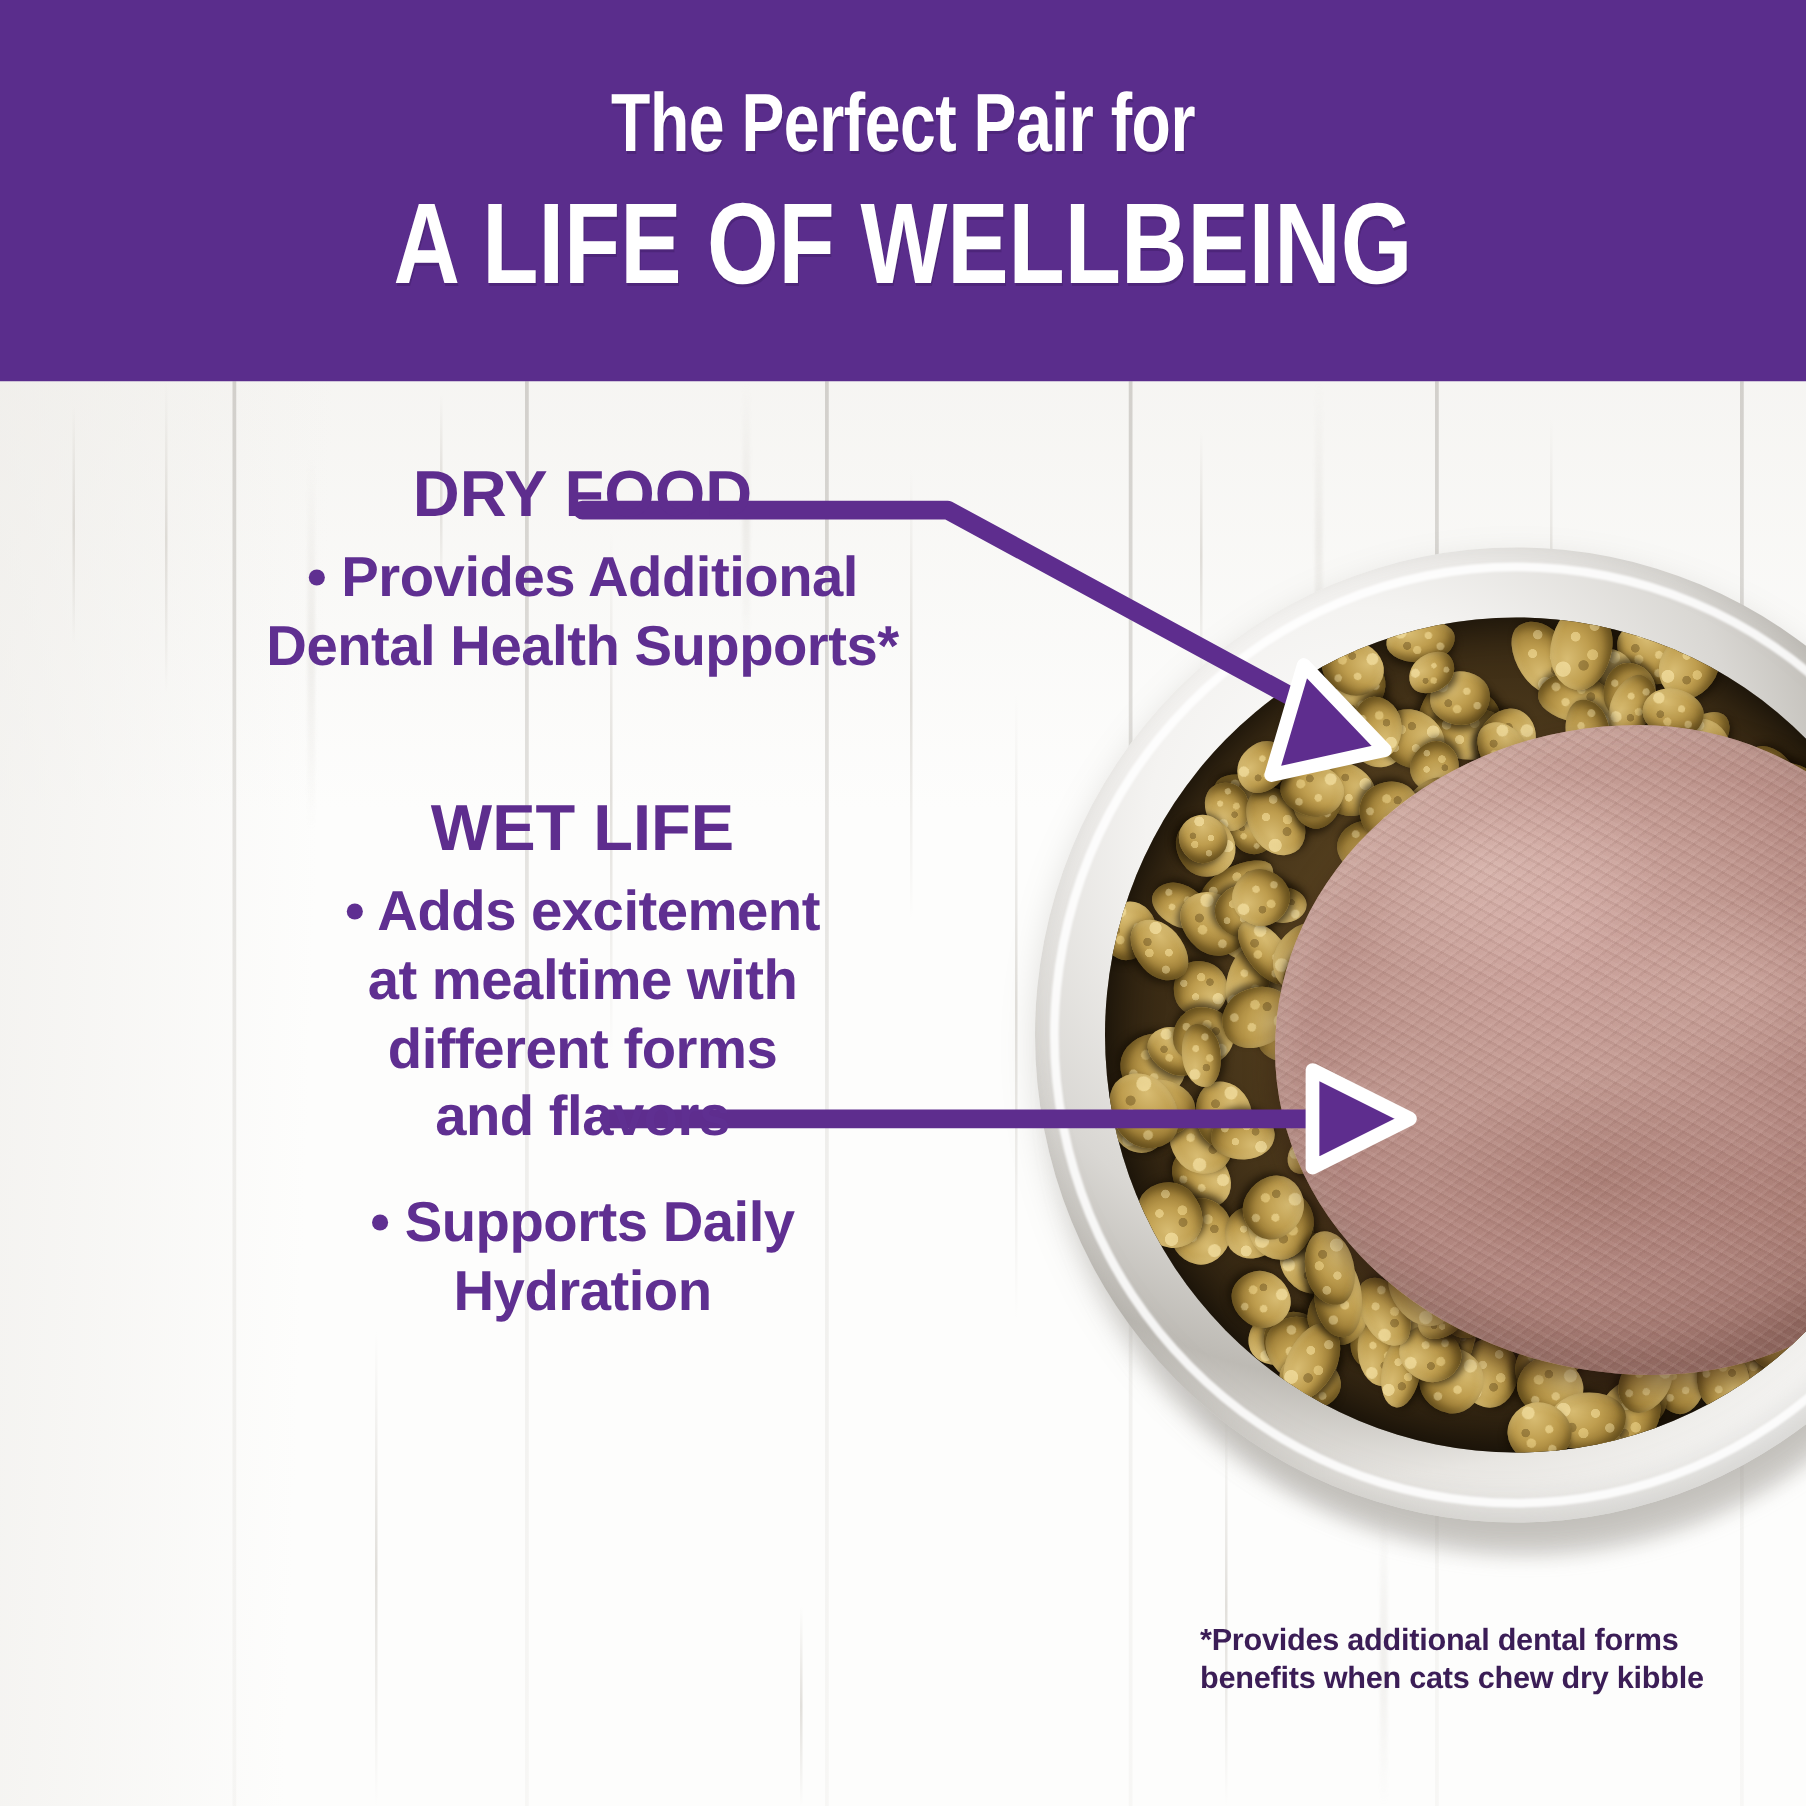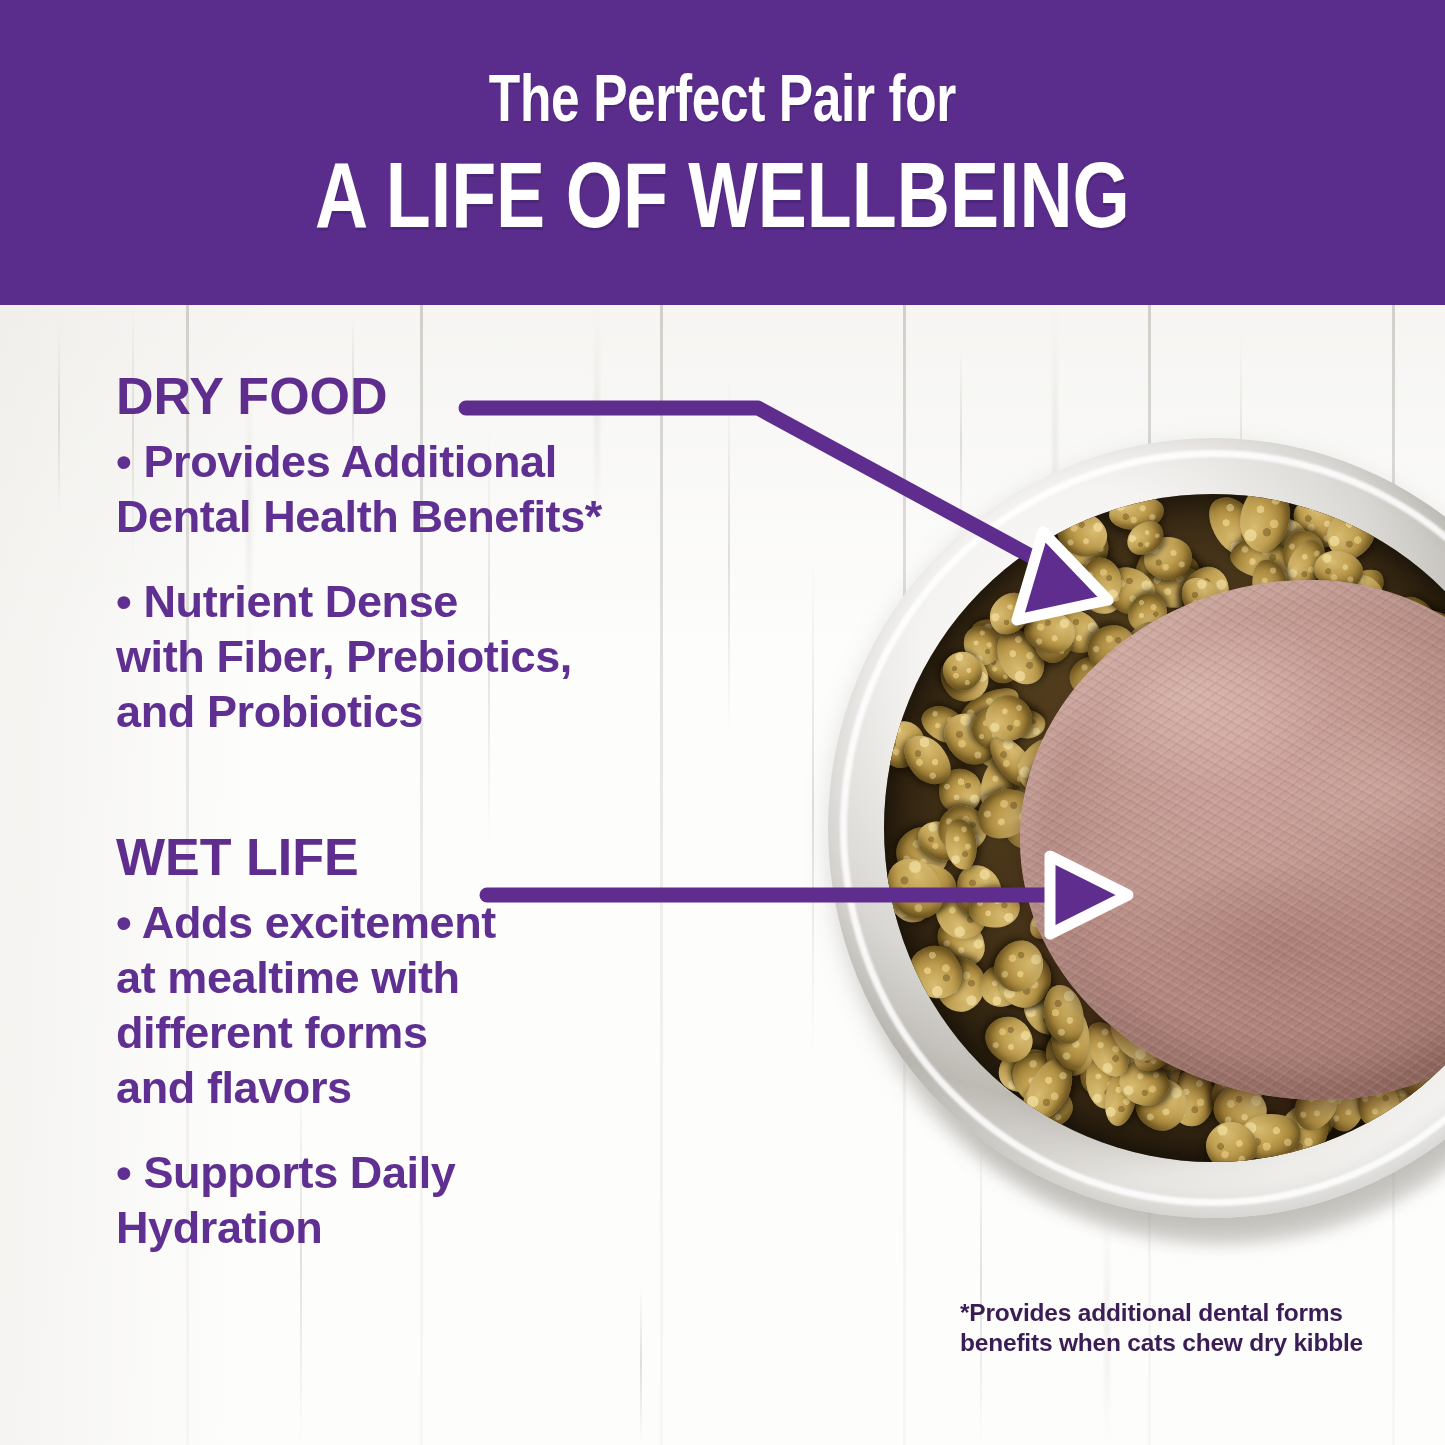--- a/index.html
+++ b/index.html
@@ -138,21 +138,21 @@
     opacity:.55;
     background:
       repeating-linear-gradient(28deg, rgba(120,78,70,.16) 0 2px, rgba(238,212,206,.14) 2px 5px, rgba(120,78,70,0) 5px 9px),
       repeating-linear-gradient(-38deg, rgba(108,68,60,.13) 0 2px, rgba(242,218,212,.12) 2px 4px, rgba(108,68,60,0) 4px 8px);
   }
 
   
   .arrow-svg { position:absolute; left:0; top:0; width:1445px; height:1445px; pointer-events:none; }
 
   
-  .copy { position:absolute; left:116px; top:370px; width:700px; }
+  .copy { position:absolute; left:116px; top:370px; width:700px;text-align:center; }
   .sec-title {
     font-family:"Liberation Sans Narrow","Liberation Sans", sans-serif;
     font-weight:bold;
     font-size:52px;
     letter-spacing:0px;
     color:#5E2D8E;
     line-height:1.0;
     white-space:nowrap;
   }
   .bullets { margin-top:13px; }
@@ -431,27 +431,21 @@
     </g>
   </svg>
 
   <div class="copy">
 
     <div class="sec-title">DRY FOOD</div>
     <div class="bullets">
       <div class="bullet">
         <span class="dot">•</span>
         <span>Provides Additional</span><br>
-        <span>Dental Health Benefits*</span>
-      </div>
-      <div class="bullet">
-        <span class="dot">•</span>
-        <span>Nutrient Dense</span><br>
-        <span>with Fiber, Prebiotics,</span><br>
-        <span>and Probiotics</span>
+        <span>Dental Health Supports*</span>
       </div>
     </div>
 
     <div class="gap-wet"></div>
 
     <div class="sec-title">WET LIFE</div>
     <div class="bullets">
       <div class="bullet">
         <span class="dot">•</span>
         <span>Adds excitement</span><br>

